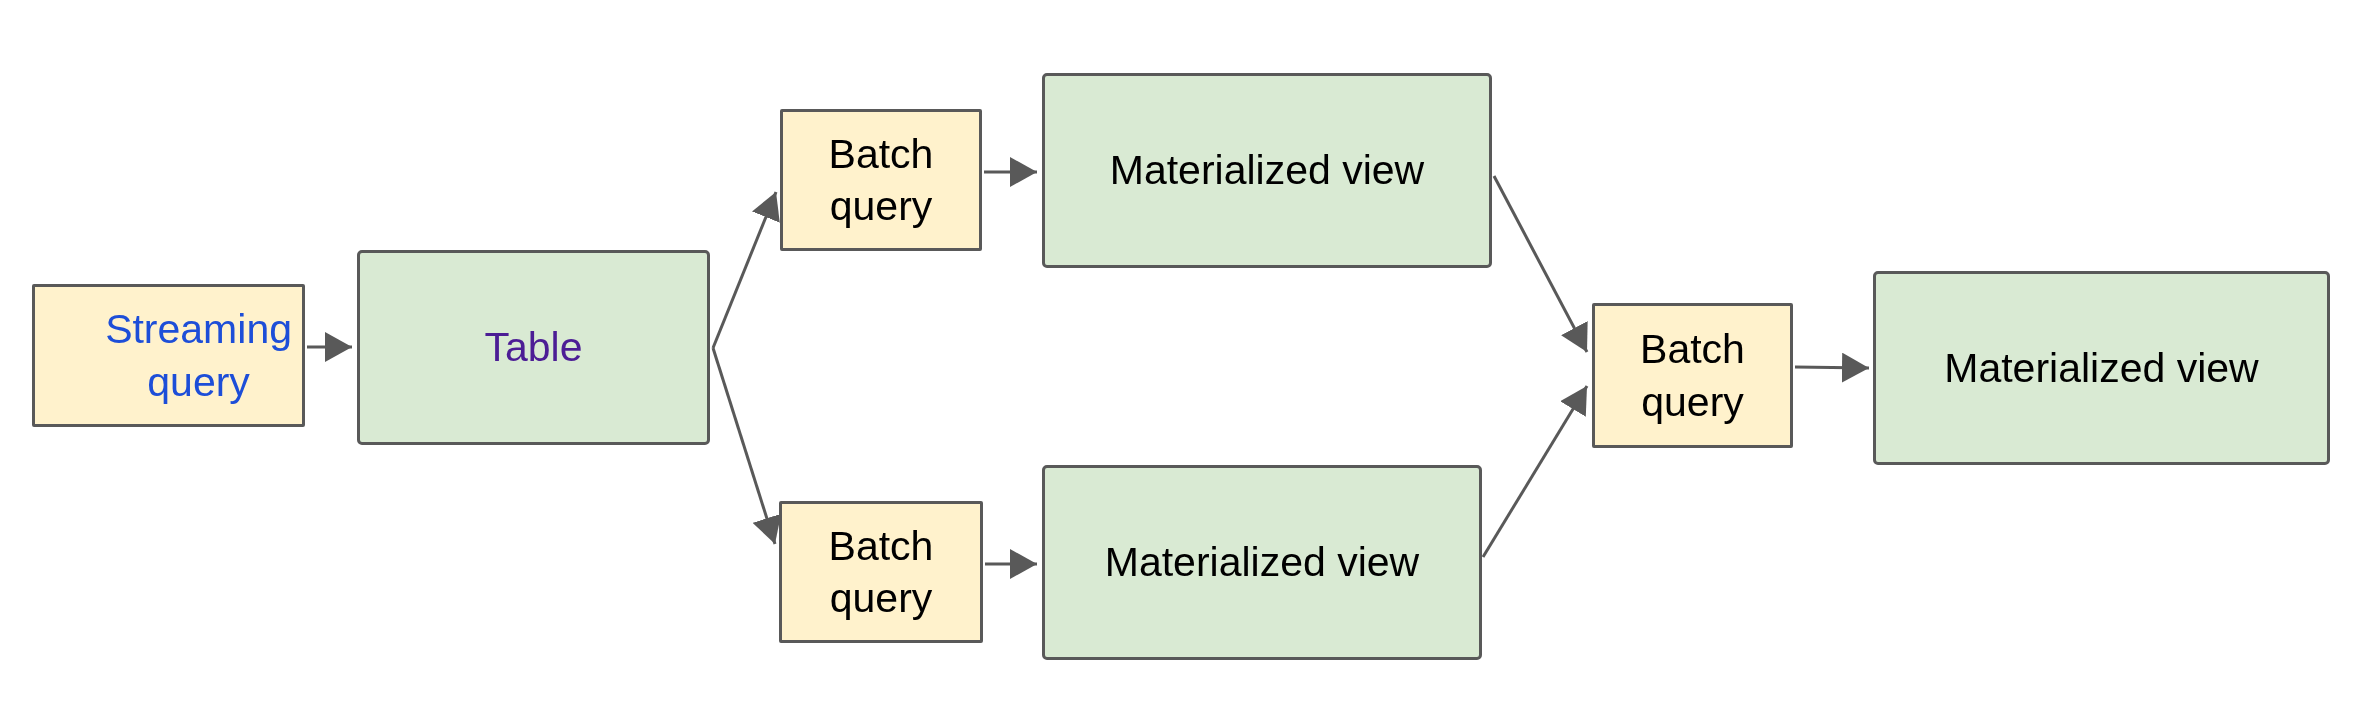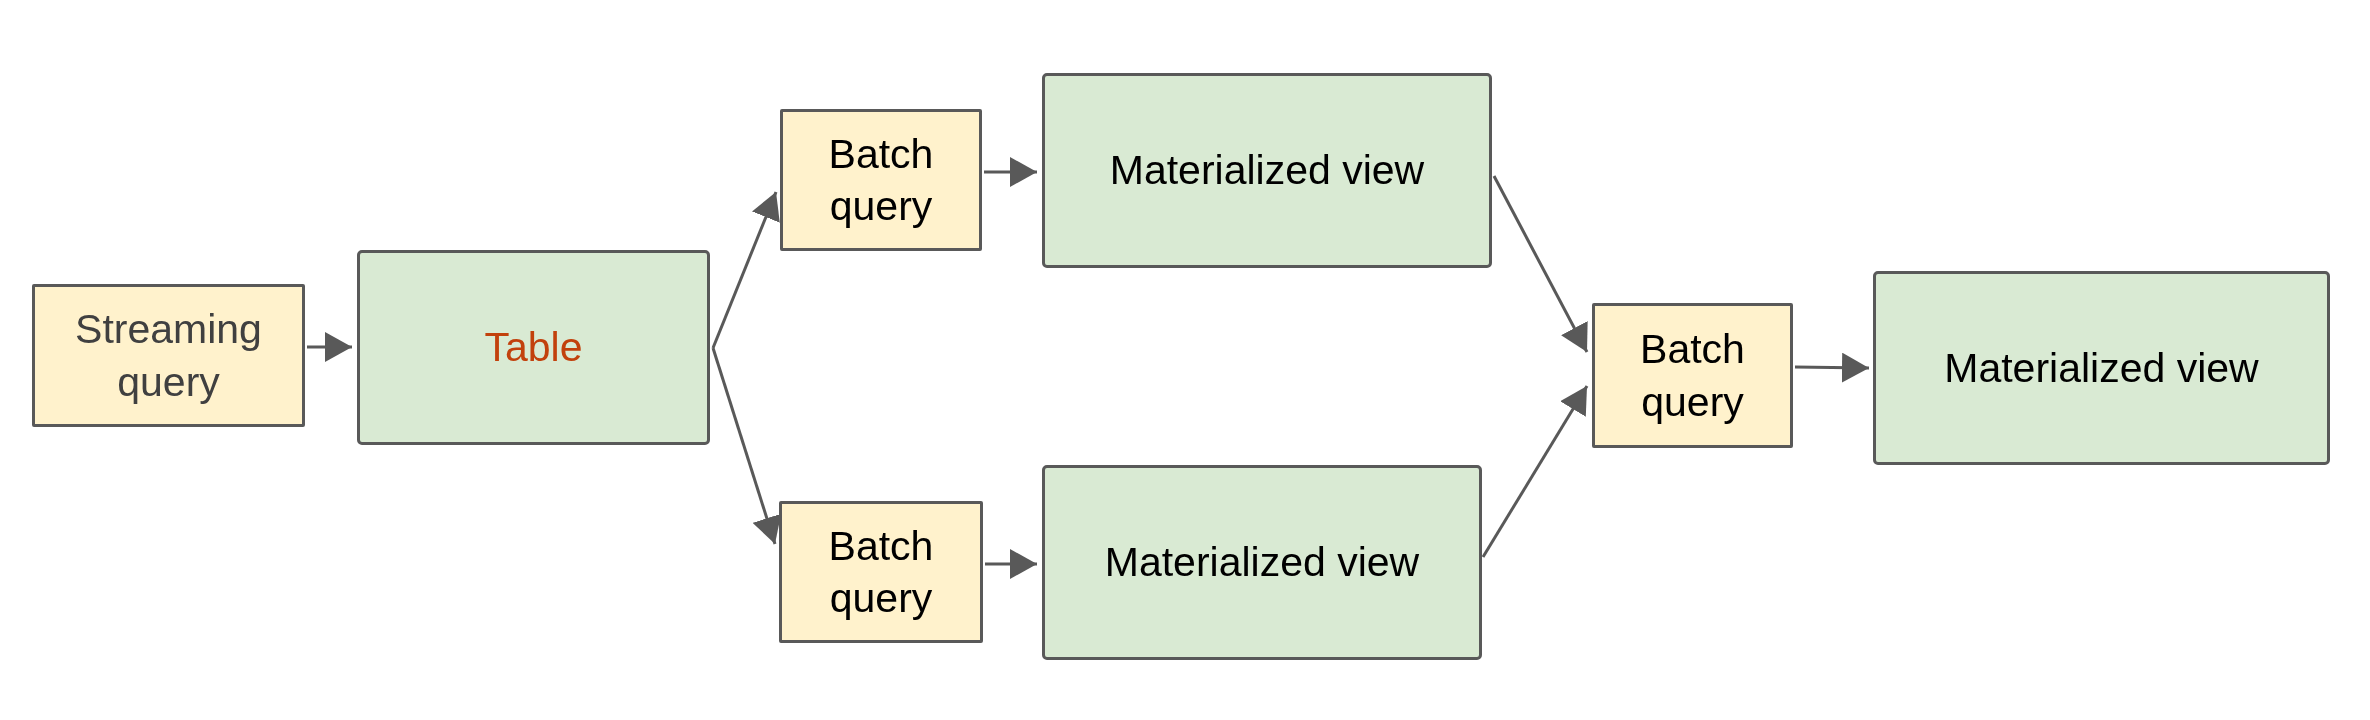--- a/index.html
+++ b/index.html
@@ -61,23 +61,23 @@
         <line x1="713" y1="348" x2="776" y2="192" stroke="#595959" stroke-width="3" marker-end="url(#arrowhead)"></line>
         <line x1="713" y1="348" x2="775" y2="544" stroke="#595959" stroke-width="3" marker-end="url(#arrowhead)"></line>
         <line x1="984" y1="172" x2="1037" y2="172" stroke="#595959" stroke-width="3" marker-end="url(#arrowhead)"></line>
         <line x1="985" y1="564" x2="1037" y2="564" stroke="#595959" stroke-width="3" marker-end="url(#arrowhead)"></line>
         <line x1="1494" y1="176" x2="1587" y2="352" stroke="#595959" stroke-width="3" marker-end="url(#arrowhead)"></line>
         <line x1="1483" y1="557" x2="1587" y2="386" stroke="#595959" stroke-width="3" marker-end="url(#arrowhead)"></line>
         <line x1="1795" y1="367" x2="1869" y2="368" stroke="#595959" stroke-width="3" marker-end="url(#arrowhead)"></line>
       </g>
   </svg>
   <div id="node-layer">
-      <div class="node query" style="left: 32px; top: 276px; width: 273px; height: 143px; background: rgb(255, 242, 204); border: 3px solid rgb(89, 89, 89); color: #404040;"><span class="node-label">Streaming
+      <div class="node query" style="left: 32px; top: 276px; width: 273px; height: 143px; background: rgb(255, 242, 204); border: 3px solid rgb(89, 89, 89); color: #1d4ed8; justify-content: flex-end;"><span class="node-label">Streaming
 query</span></div>
-      <div class="node store" style="left: 357px; top: 250px; width: 353px; height: 195px; background: rgb(217, 234, 211); border: 3px solid rgb(89, 89, 89); color: #c2410c;"><span class="node-label">Table</span></div>
+      <div class="node store" style="left: 357px; top: 250px; width: 353px; height: 195px; background: rgb(217, 234, 211); border: 3px solid rgb(89, 89, 89); color: #4c1d95;"><span class="node-label">Table</span></div>
       <div class="node query" style="left: 780px; top: 101px; width: 202px; height: 142px; background: rgb(255, 242, 204); border: 3px solid rgb(89, 89, 89); color: rgb(0, 0, 0);"><span class="node-label">Batch
 query</span></div>
       <div class="node store" style="left: 1042px; top: 73px; width: 450px; height: 195px; background: rgb(217, 234, 211); border: 3px solid rgb(89, 89, 89); color: rgb(0, 0, 0);"><span class="node-label">Materialized view</span></div>
       <div class="node query" style="left: 779px; top: 493px; width: 204px; height: 142px; background: rgb(255, 242, 204); border: 3px solid rgb(89, 89, 89); color: rgb(0, 0, 0);"><span class="node-label">Batch
 query</span></div>
       <div class="node store" style="left: 1042px; top: 465px; width: 440px; height: 195px; background: rgb(217, 234, 211); border: 3px solid rgb(89, 89, 89); color: rgb(0, 0, 0);"><span class="node-label">Materialized view</span></div>
       <div class="node query" style="left: 1592px; top: 295px; width: 201px; height: 145px; background: rgb(255, 242, 204); border: 3px solid rgb(89, 89, 89); color: rgb(0, 0, 0);"><span class="node-label">Batch
 query</span></div>
       <div class="node store" style="left: 1873px; top: 271px; width: 457px; height: 194px; background: rgb(217, 234, 211); border: 3px solid rgb(89, 89, 89); color: rgb(0, 0, 0);"><span class="node-label">Materialized view</span></div>
     </div>

